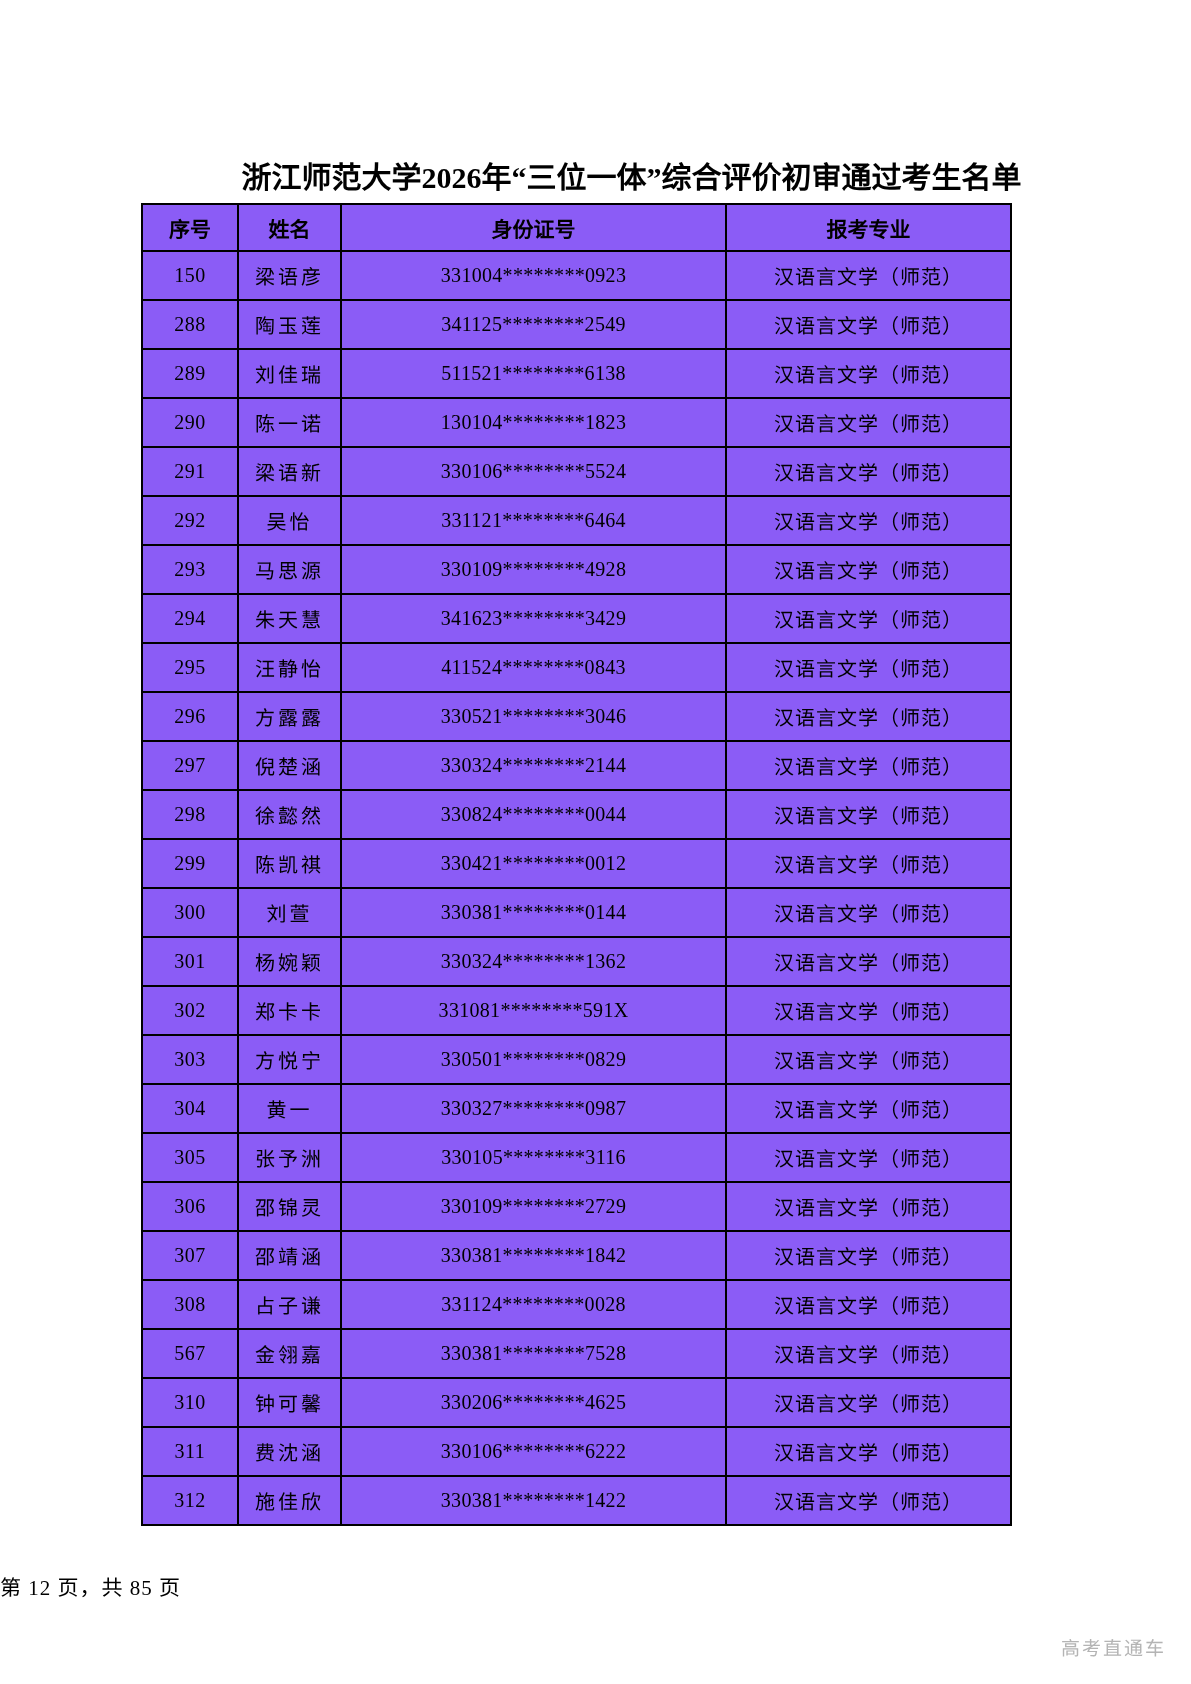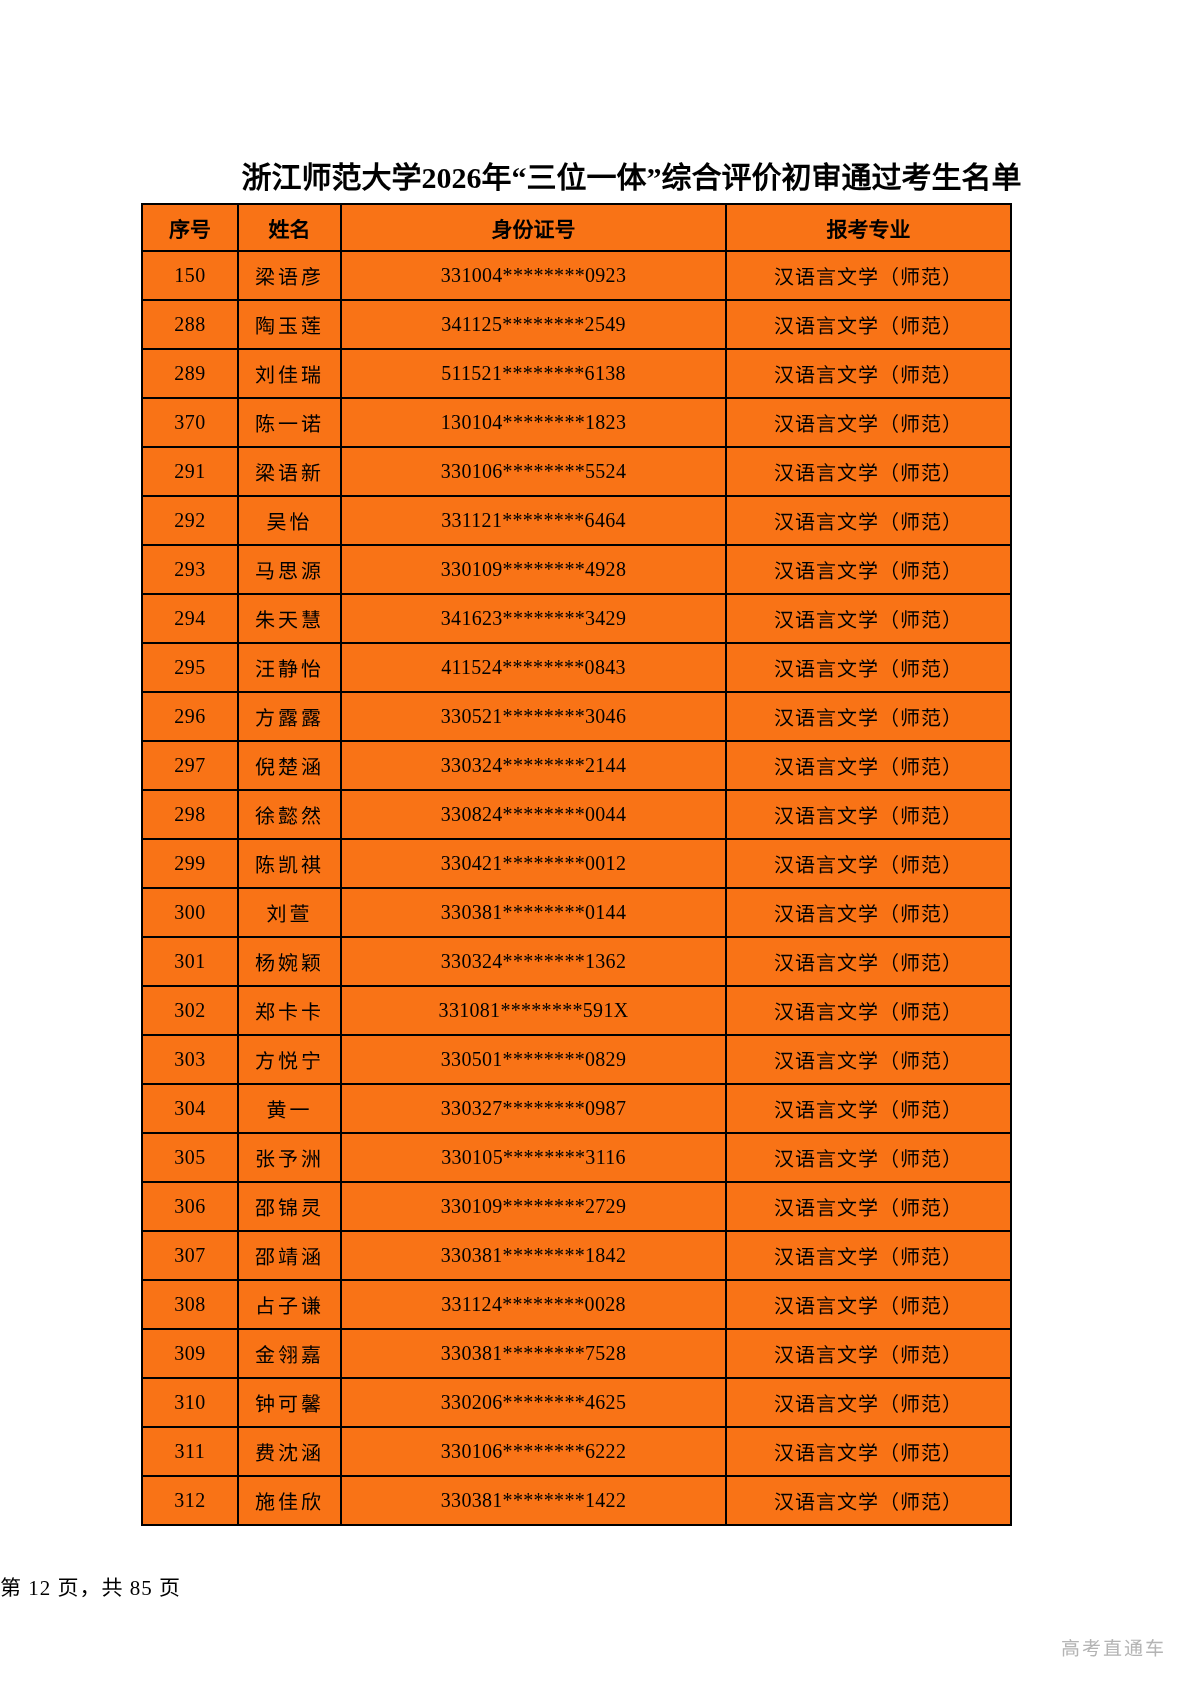--- a/index.html
+++ b/index.html
@@ -45,21 +45,21 @@
     position: absolute;
     top: 203px;
     left: 141px;
     width: 869px;
   }
 
   table.roster {
     border-collapse: collapse;
     table-layout: fixed;
     width: 869px;
-    background: #f97316;
+    background: #8b5cf6;
   }
 
   table.roster col.c-seq  { width: 96px;  }
   table.roster col.c-name { width: 103px; }
   table.roster col.c-id   { width: 385px; }
   table.roster col.c-major{ width: 285px; }
 
   table.roster th,
   table.roster td {
     border: 2px solid #000000;
@@ -146,21 +146,21 @@
             <td class="cell-id">341125********2549</td>
             <td class="cell-major">汉语言文学（师范）</td>
           </tr>
           <tr>
             <td class="cell-seq">289</td>
             <td class="cell-name">刘佳瑞</td>
             <td class="cell-id">511521********6138</td>
             <td class="cell-major">汉语言文学（师范）</td>
           </tr>
           <tr>
-            <td class="cell-seq">370</td>
+            <td class="cell-seq">290</td>
             <td class="cell-name">陈一诺</td>
             <td class="cell-id">130104********1823</td>
             <td class="cell-major">汉语言文学（师范）</td>
           </tr>
           <tr>
             <td class="cell-seq">291</td>
             <td class="cell-name">梁语新</td>
             <td class="cell-id">330106********5524</td>
             <td class="cell-major">汉语言文学（师范）</td>
           </tr>
@@ -260,21 +260,21 @@
             <td class="cell-id">330381********1842</td>
             <td class="cell-major">汉语言文学（师范）</td>
           </tr>
           <tr>
             <td class="cell-seq">308</td>
             <td class="cell-name">占子谦</td>
             <td class="cell-id">331124********0028</td>
             <td class="cell-major">汉语言文学（师范）</td>
           </tr>
           <tr>
-            <td class="cell-seq">309</td>
+            <td class="cell-seq">567</td>
             <td class="cell-name">金翎嘉</td>
             <td class="cell-id">330381********7528</td>
             <td class="cell-major">汉语言文学（师范）</td>
           </tr>
           <tr>
             <td class="cell-seq">310</td>
             <td class="cell-name">钟可馨</td>
             <td class="cell-id">330206********4625</td>
             <td class="cell-major">汉语言文学（师范）</td>
           </tr>

